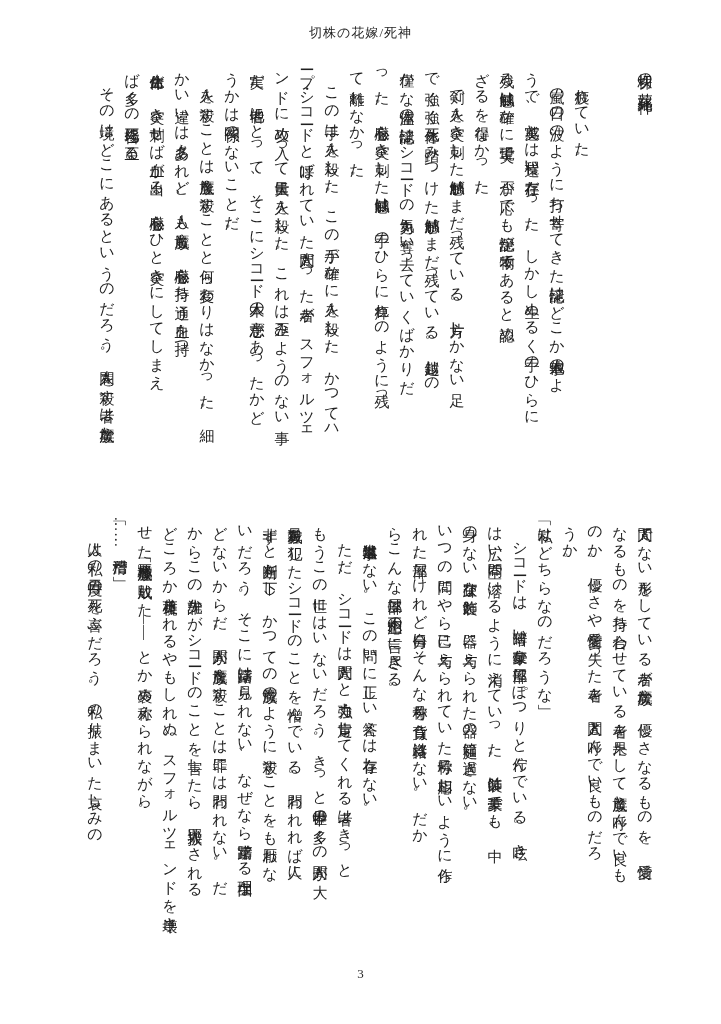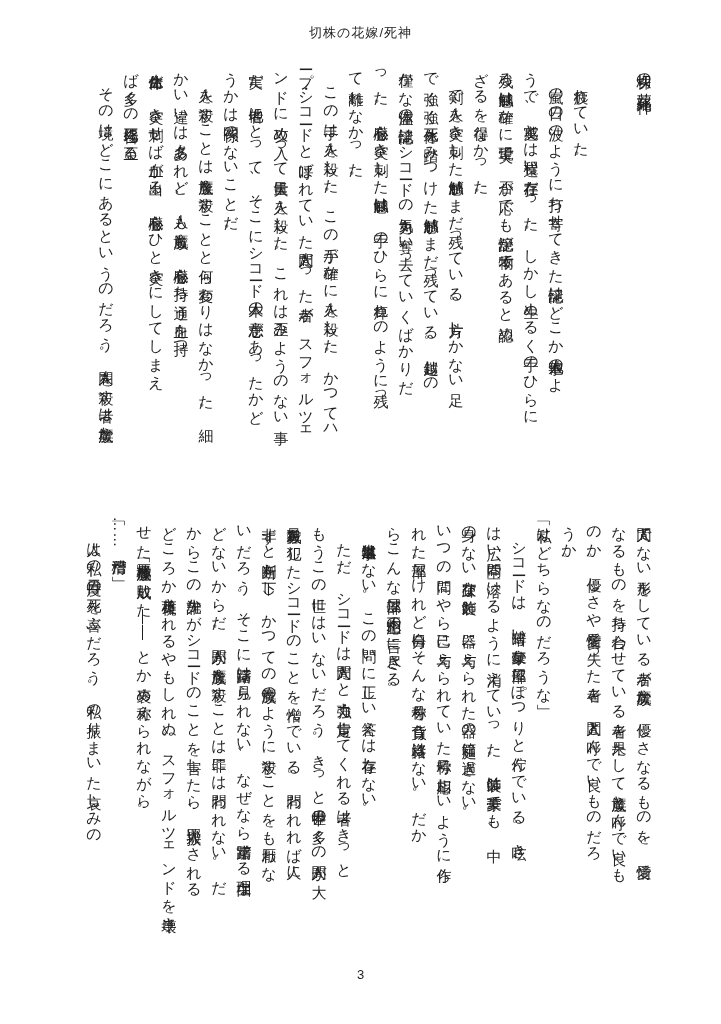--- a/index.html
+++ b/index.html
@@ -5,21 +5,21 @@
   html, body {
     margin: 0;
     padding: 0;
     background: #e8e8e8;
   }
   .page {
     position: relative;
     width: 721px;
     height: 1024px;
     background: #ffffff;
-    font-family: Liberation Sans, sans-serif;
+    font-family: Liberation Serif, serif;
     color: #1f1f1f;
     overflow: hidden;
   }
   .running-header {
     position: absolute;
     top: 24px;
     left: 0;
     right: 0;
     text-align: center;
     font-size: 13px;

